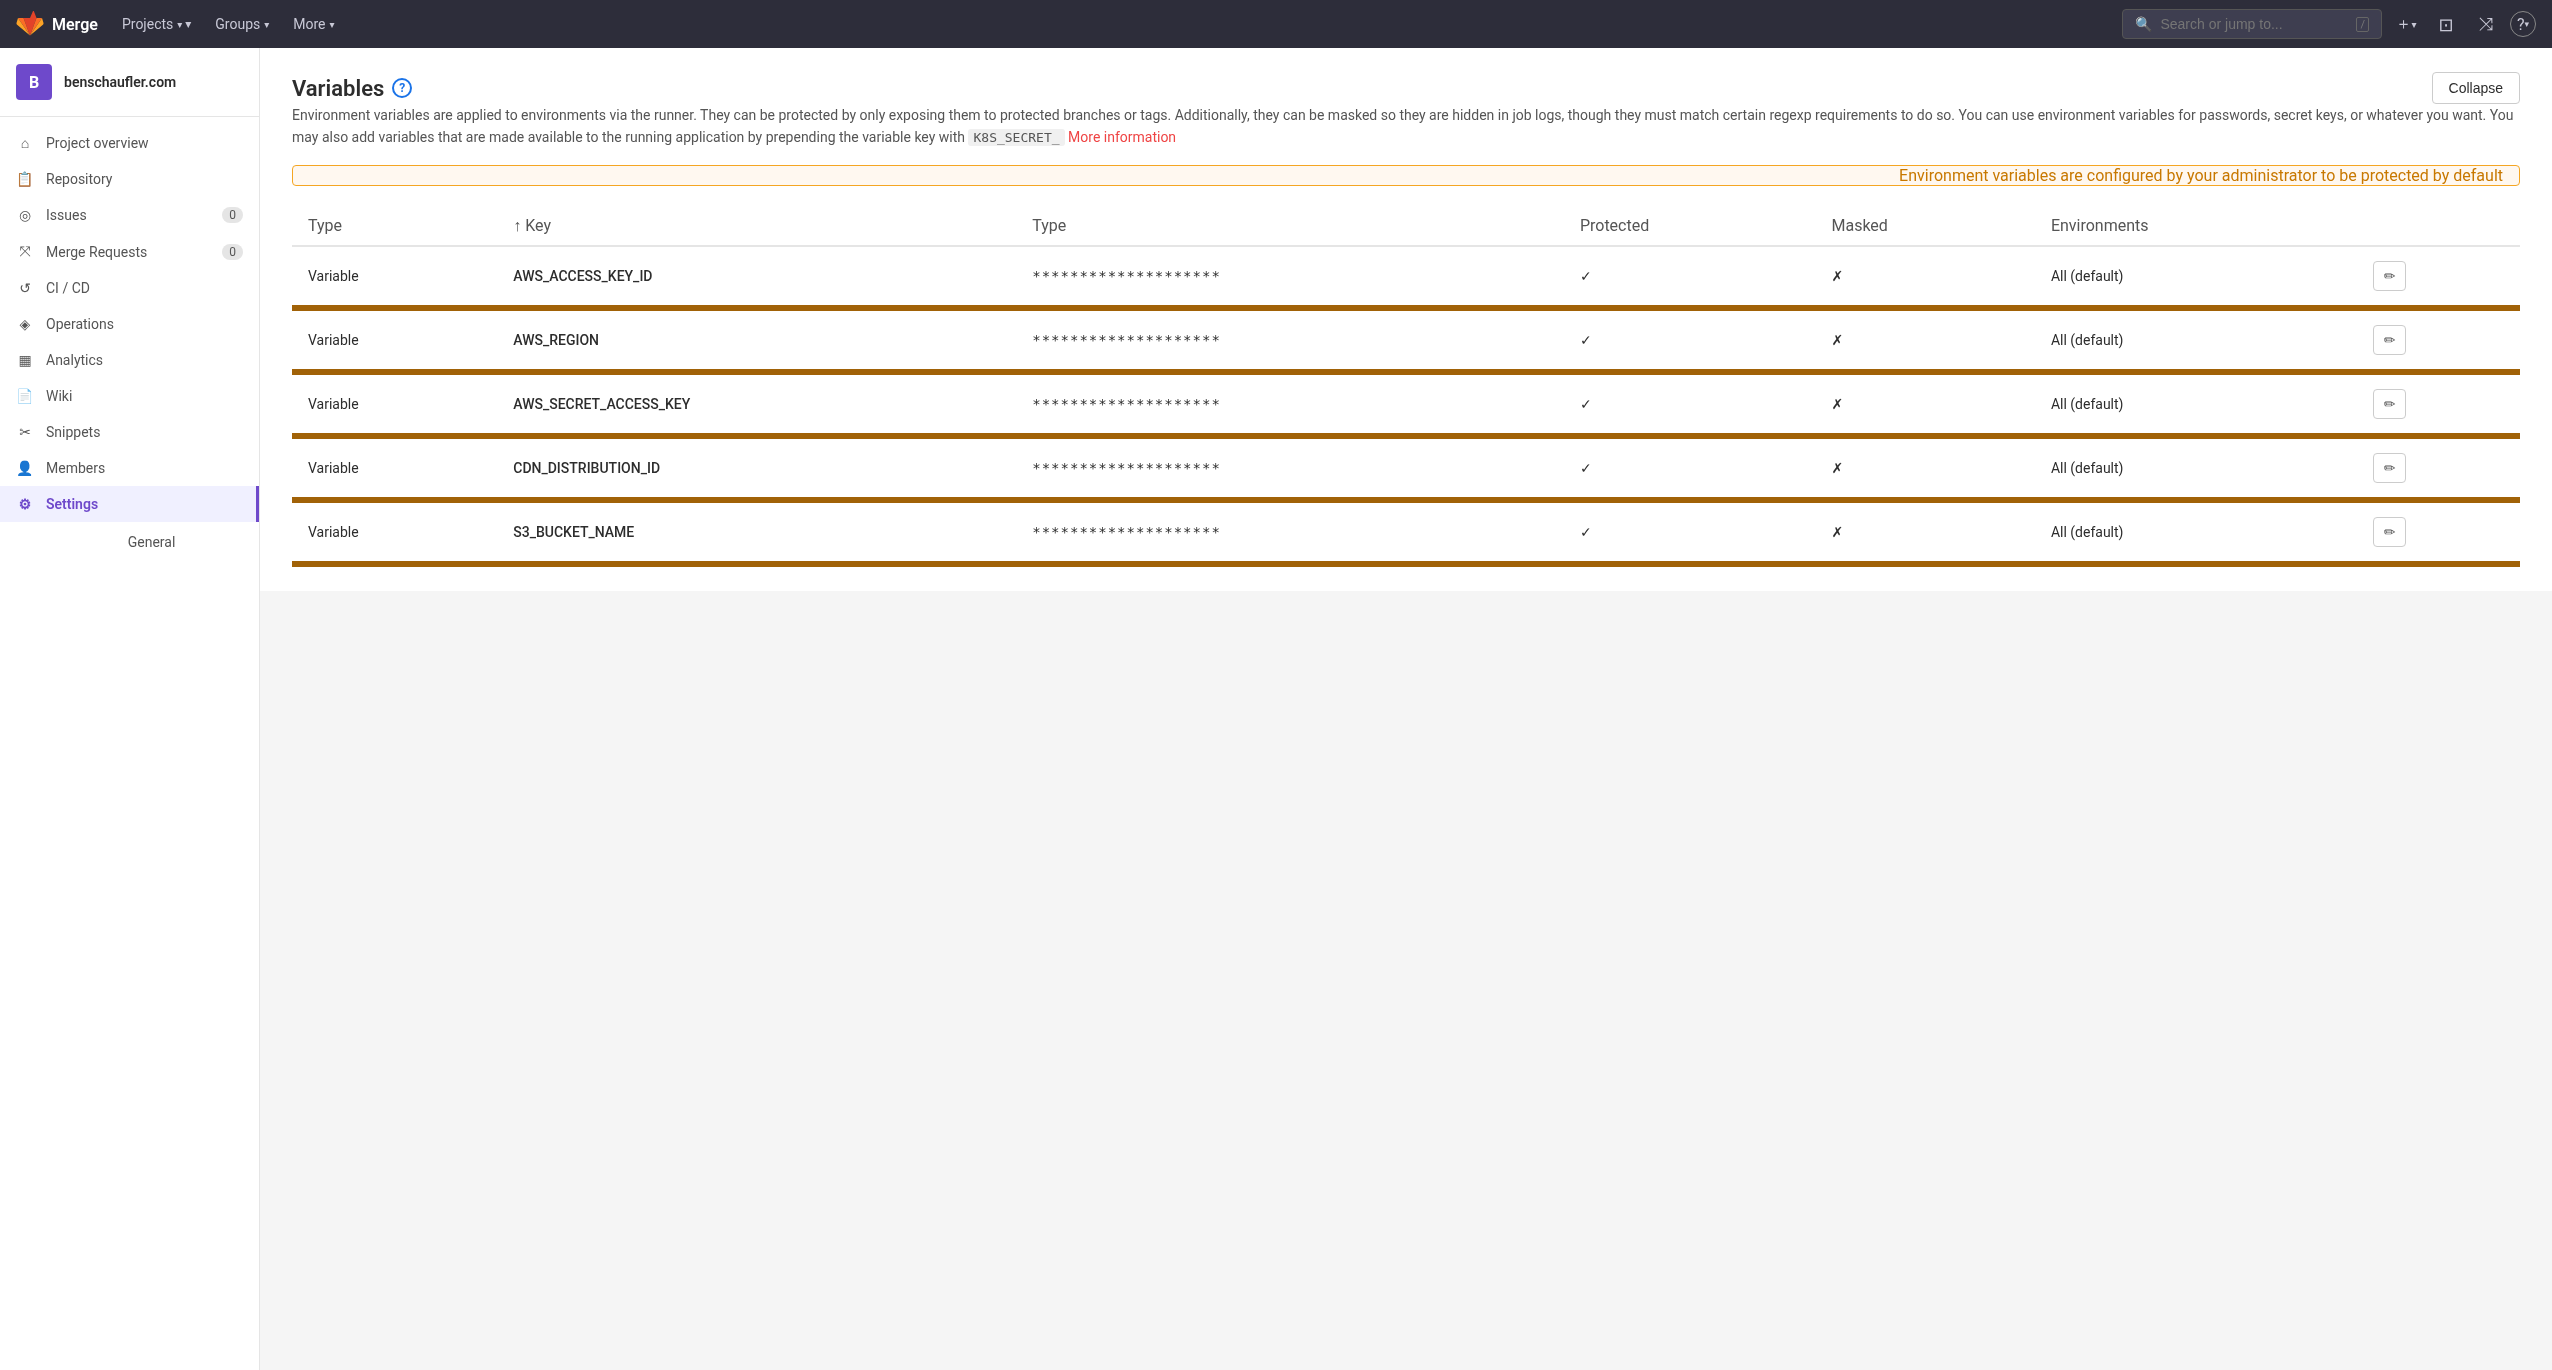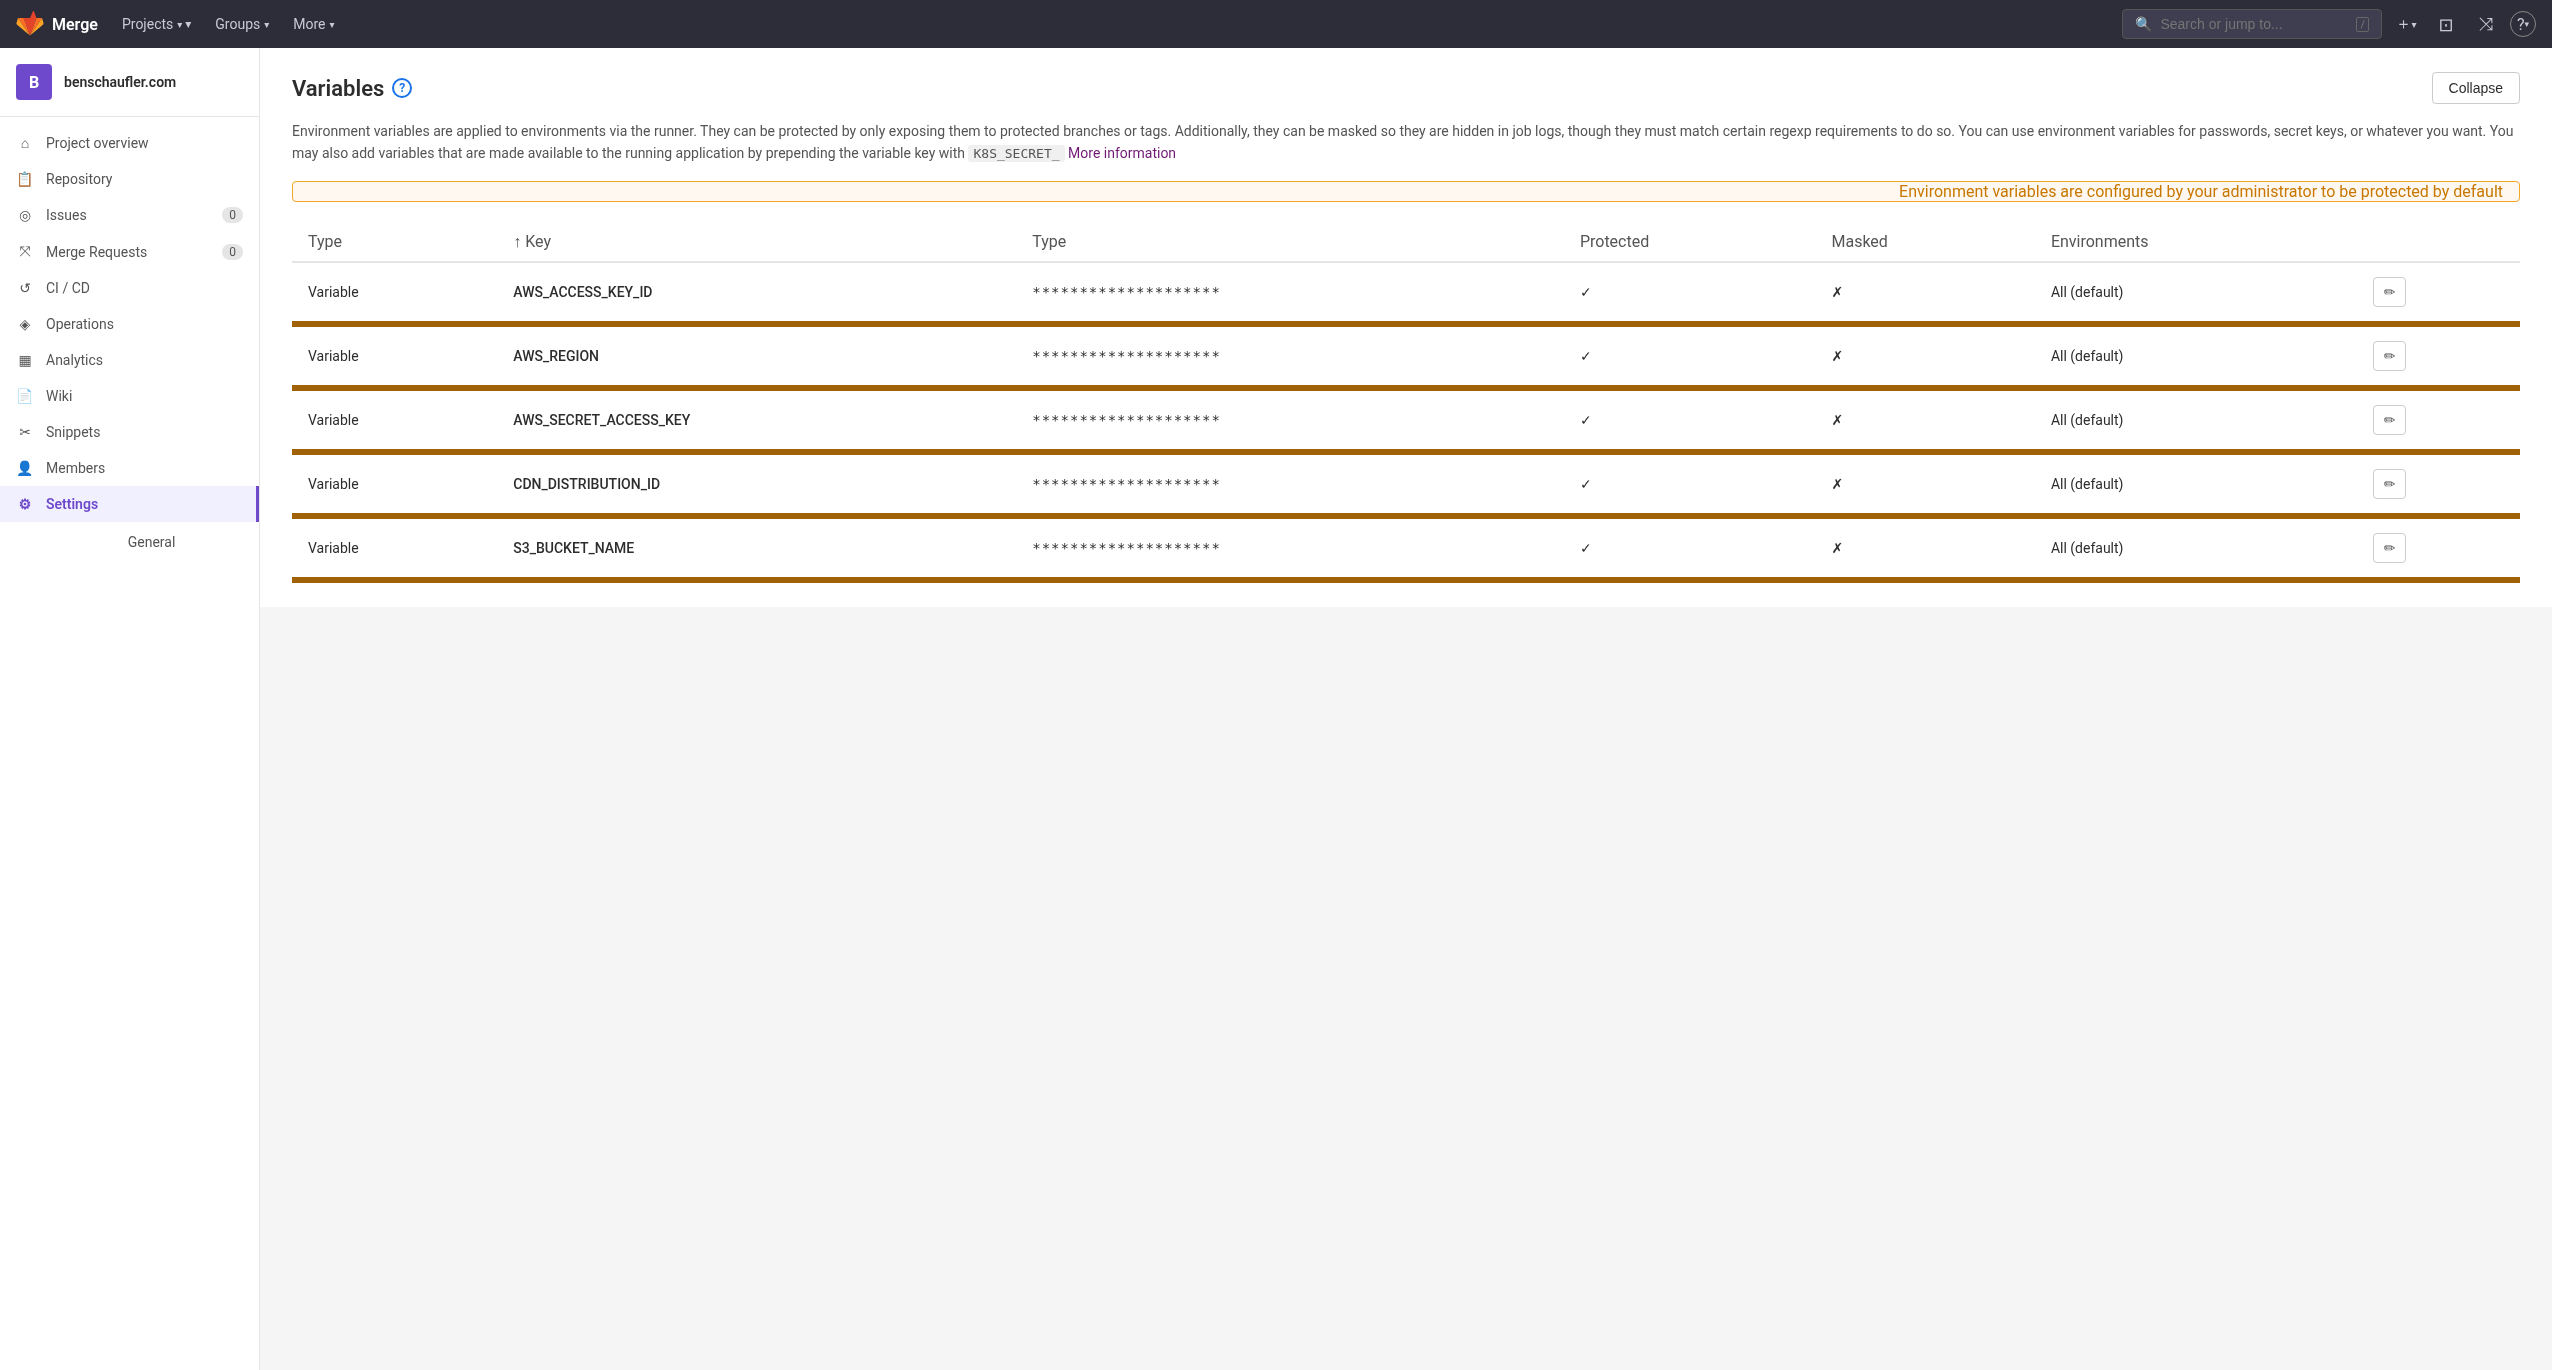--- a/index.html
+++ b/index.html
@@ -160,21 +160,21 @@
       cursor: pointer;
       margin-bottom: 16px;
       display: block;
     }
 
     
     .variables-header {
       display: flex;
       align-items: center;
       justify-content: space-between;
-      margin-bottom: 16px;
+      margin-bottom: 0;
     }
     .variables-title {
       font-size: 22px;
       font-weight: 600;
       color: #2d2d2d;
       display: flex;
       align-items: center;
       gap: 8px;
     }
     .help-icon {
@@ -425,21 +425,21 @@
         <div class="variables-title">
           <span>Variables</span>
           <div class="help-icon">?</div>
         </div>
         <button class="collapse-btn">Collapse</button>
       </div>
 
       <p class="variables-desc">
         <span>Environment variables are applied to environments via the runner. They can be protected by only exposing them to protected branches or tags. Additionally, they can be masked so they are hidden in job logs, though they must match certain regexp requirements to do so. You can use environment variables for passwords, secret keys, or whatever you want. You may also add variables that are made available to the running application by prepending the variable key with</span>
         <code>K8S_SECRET_</code>
-        <a style="color:#701a75; cursor:pointer; text-decoration:none;margin-top:24px;">More information</a>
+        <a style="color:#ef4444; cursor:pointer; text-decoration:none;margin-top:24px;">More information</a>
       </p>
 
       <div class="warning-banner">
         <span>Environment variables are configured by your administrator to be protected by default</span>
       </div>
 
       <table class="vars-table">
         <thead>
           <tr>
             <th>

